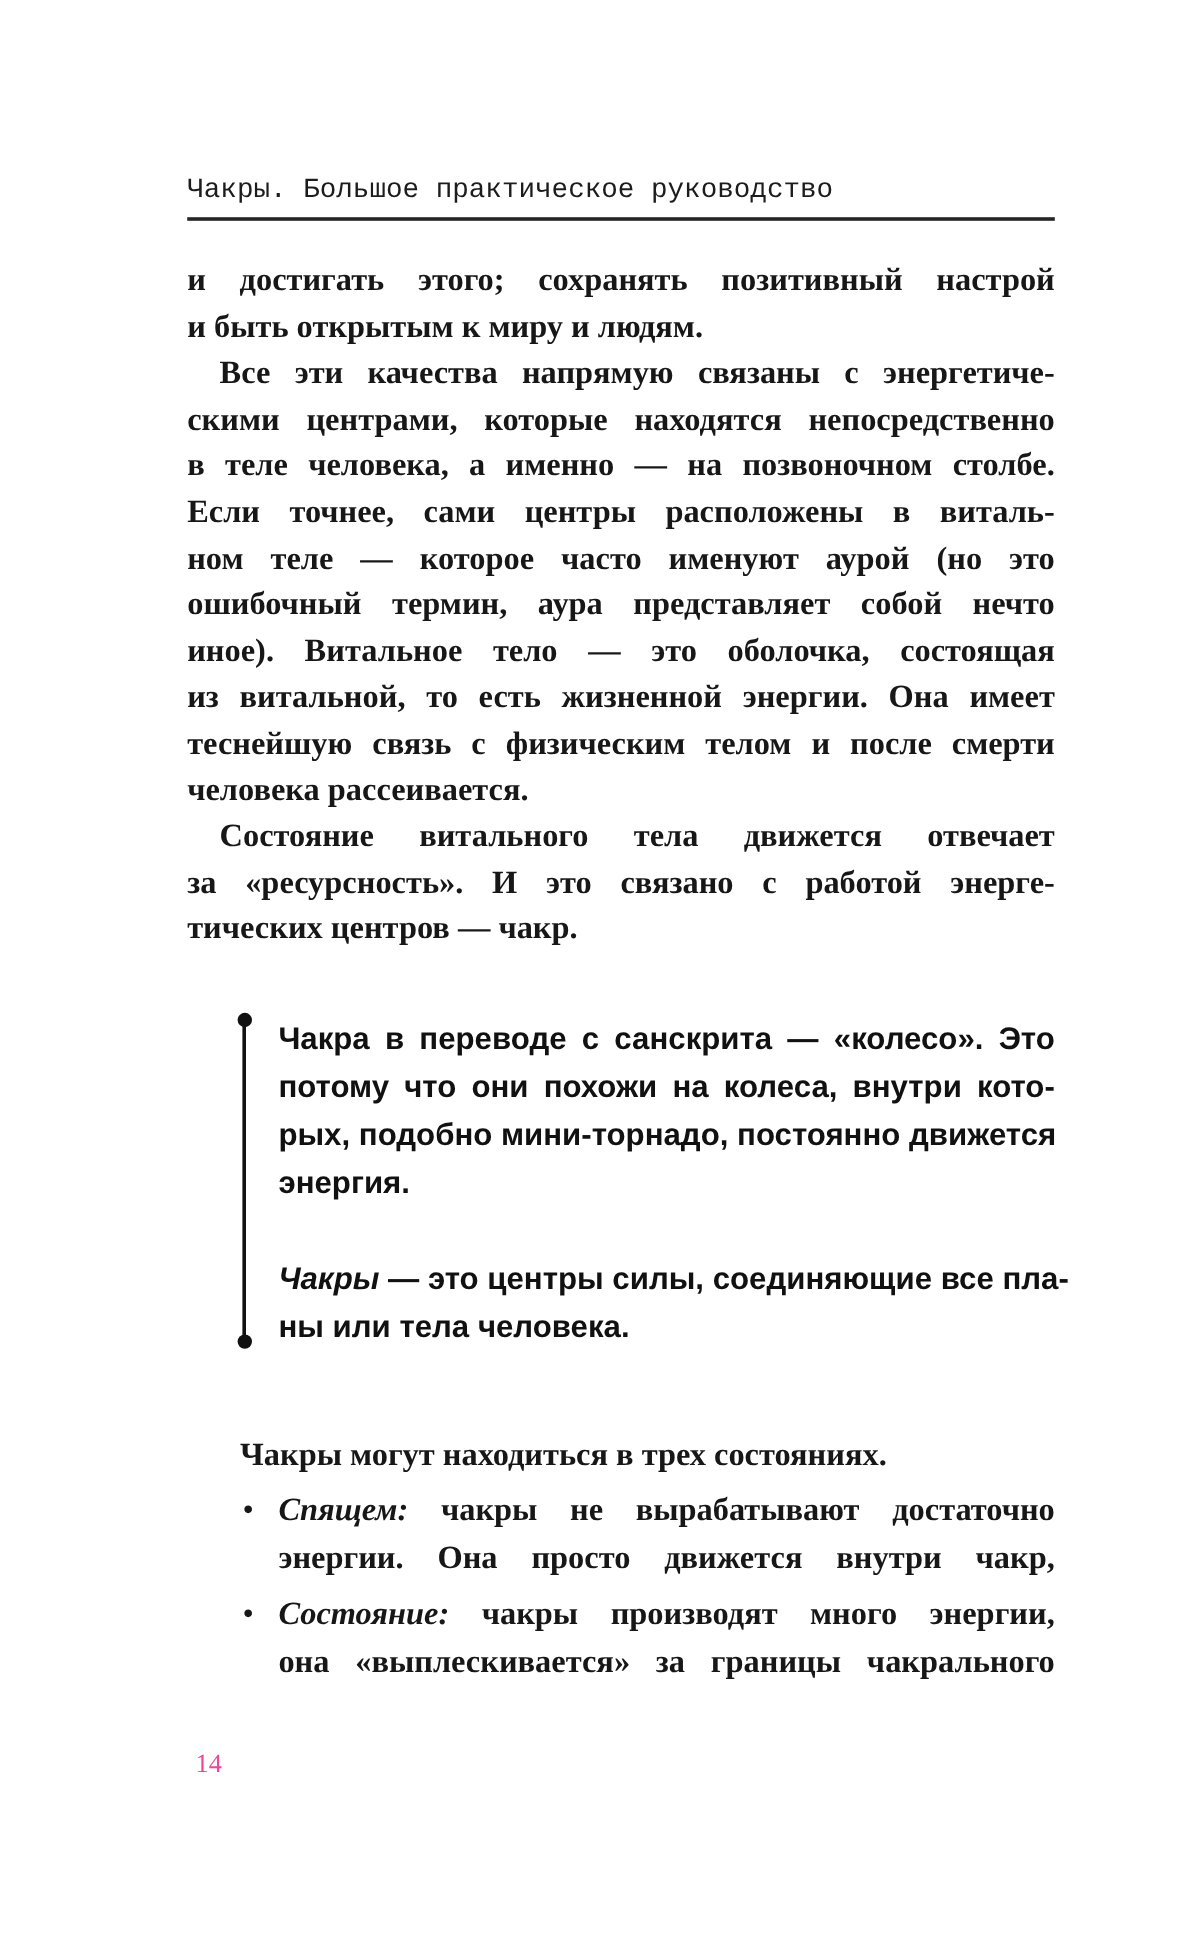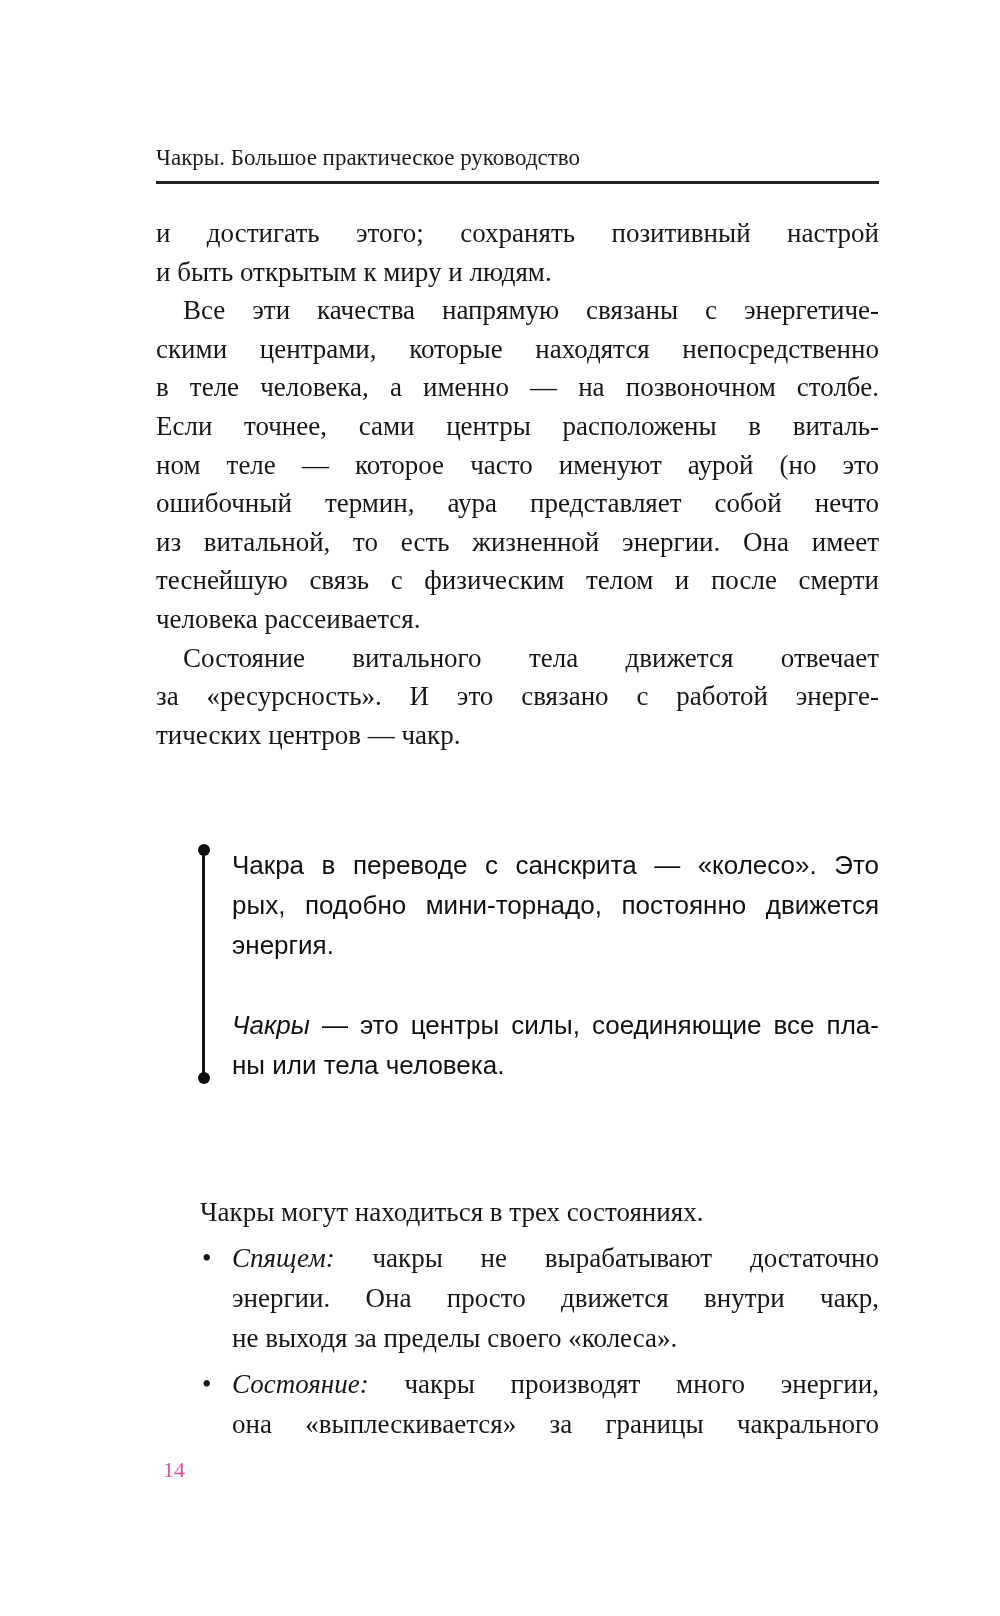--- a/index.html
+++ b/index.html
@@ -15,21 +15,21 @@
     color: #171717;
     overflow: hidden;
   }
 
   
   .header {
     position: absolute;
     left: 156px;
     top: 143px;
     width: 723px;
-    font-family: Liberation Serif, serif;
+    font-family: Liberation Mono, monospace;
     font-size: 23px;
     line-height: 30px;
     color: #1c1c1c;
     padding-bottom: 8px;
     border-bottom: 3px solid #262626;
     white-space: nowrap;
   }
 
   
   .body-block {
@@ -39,20 +39,21 @@
     width: 723px;
     font-family: "Liberation Serif", "DejaVu Serif", serif;
     font-size: 27px;
     line-height: 38.6px;
     color: #171717;
   }
   .tline {
     white-space: nowrap;
     text-align: justify;
     text-align-last: justify;
+    font-weight: bold;
   }
   .tline.last {
     text-align: left;
     text-align-last: left;
   }
   .tline.indent { text-indent: 27px; }
   .tline.indent-lg { text-indent: 44px; }
 
   
   .quote-block {
@@ -134,48 +135,49 @@
 
   <div class="body-block">
     <div class="tline">и достигать этого; сохранять позитивный настрой</div>
     <div class="tline last">и быть открытым к миру и людям.</div>
     <div class="tline indent">Все эти качества напрямую связаны с энергетиче-</div>
     <div class="tline">скими центрами, которые находятся непосредственно</div>
     <div class="tline">в теле человека, а именно — на позвоночном столбе.</div>
     <div class="tline">Если точнее, сами центры расположены в виталь-</div>
     <div class="tline">ном теле — которое часто именуют аурой (но это</div>
     <div class="tline">ошибочный термин, аура представляет собой нечто</div>
+    <div class="tline">иное). Витальное тело — это оболочка, состоящая</div>
     <div class="tline">из витальной, то есть жизненной энергии. Она имеет</div>
     <div class="tline">теснейшую связь с физическим телом и после смерти</div>
     <div class="tline last">человека рассеивается.</div>
     <div class="tline indent">Состояние витального тела движется отвечает</div>
     <div class="tline">за «ресурсность». И это связано с работой энерге-</div>
     <div class="tline last">тических центров — чакр.</div>
   </div>
 
   <div class="quote-block">
     <div class="quote-rail"></div>
     <div class="quote-text">
       <div class="tline">Чакра в переводе с санскрита — «колесо». Это</div>
+      <div class="tline">потому что они похожи на колеса, внутри кото-</div>
       <div class="tline">рых, подобно мини-торнадо, постоянно движется</div>
       <div class="tline last">энергия.</div>
       <div class="quote-gap"></div>
       <div class="tline"><span class="qitalic">Чакры</span><span> — это центры силы, соединяющие все пла-</span></div>
       <div class="tline last">ны или тела человека.</div>
     </div>
   </div>
 
   <div class="list-block">
     <div class="tline last indent-lg">Чакры могут находиться в трех состояниях.</div>
 
     <div class="list-item">
       <span class="bullet-marker">•</span>
       <div class="tline"><span class="lead-italic">Спящем:</span><span> чакры не вырабатывают достаточно</span></div>
       <div class="tline">энергии. Она просто движется внутри чакр,</div>
-      <div class="tline last">не выходя за пределы своего «колеса».</div>
     </div>
 
     <div class="list-item">
       <span class="bullet-marker">•</span>
       <div class="tline"><span class="lead-italic">Состояние:</span><span> чакры производят много энергии,</span></div>
       <div class="tline">она «выплескивается» за границы чакрального</div>
     </div>
   </div>
 
   <div class="page-number">14</div>

